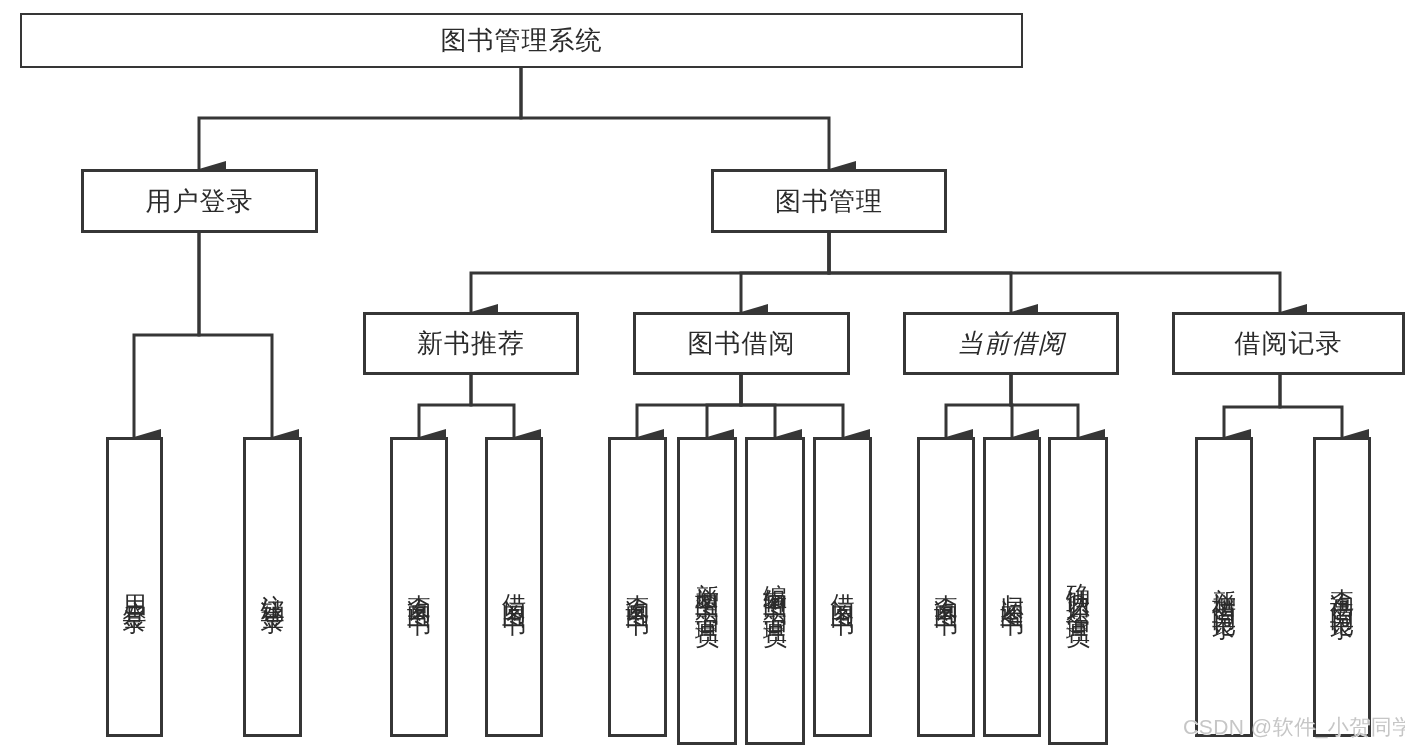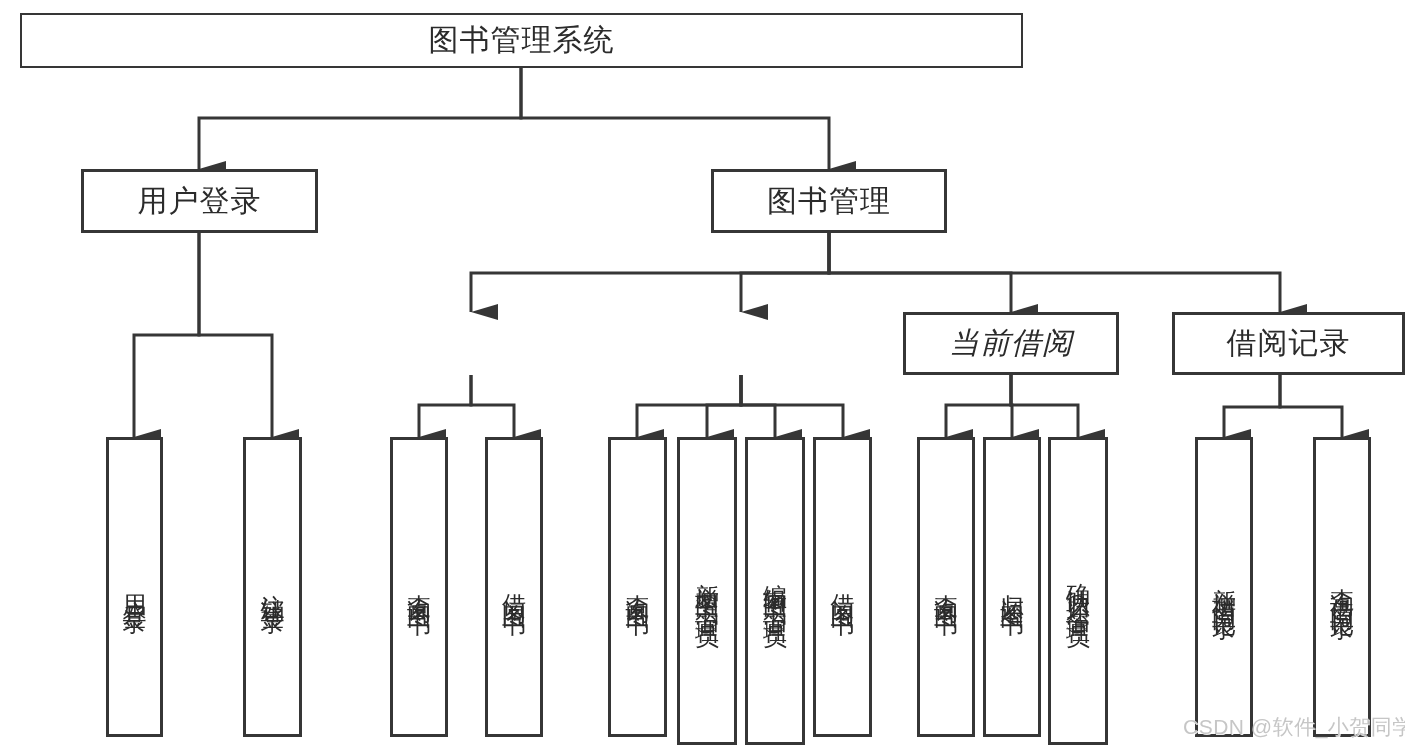--- a/index.html
+++ b/index.html
@@ -20,21 +20,21 @@
   #connectors path{stroke:var(--line);stroke-width:3;fill:none;}
   #connectors polygon{fill:var(--line);}
   .node{
     position:absolute;box-sizing:border-box;
     border:3px solid var(--line);
     background:var(--background);
     display:flex;align-items:center;justify-content:center;
     color:var(--text);
     z-index:2;
   }
-  .hbox{font-size:30px;letter-spacing:1px;}
+  .hbox{font-size:26px;letter-spacing:1px;}
   .hbox.root{border-width:2.5px;}
   .vbox{font-size:24px;}
   .vbox span{
     writing-mode:vertical-lr;
     text-orientation:upright;
     letter-spacing:6px;
     line-height:1;
     display:block;
   }
   #watermark{
@@ -82,20 +82,22 @@
 
     <path d="M1280 375 V407 H1224 V437" marker-end="url(#arrow)"></path>
     <path d="M1280 375 V407 H1342 V437" marker-end="url(#arrow)"></path>
   </svg>
 
   <div class="node hbox root" style="left:20px;top:13px;width:1003px;height:55px;">图书管理系统</div>
 
   <div class="node hbox" style="left:81px;top:169px;width:237px;height:64px;">用户登录</div>
   <div class="node hbox" style="left:711px;top:169px;width:236px;height:64px;text-align:center;">图书管理</div>
 
+  <div class="node hbox" style="left:363px;top:312px;width:216px;height:63px;">新书推荐</div>
+  <div class="node hbox" style="left:633px;top:312px;width:217px;height:63px;">图书借阅</div>
   <div class="node hbox" style="left:903px;top:312px;width:216px;height:63px;font-style:italic;">当前借阅</div>
   <div class="node hbox" style="left:1172px;top:312px;width:233px;height:63px;">借阅记录</div>
 
   <div class="node vbox" style="left:106px;top:437px;width:57px;height:300px;">
     <span>用户登录</span>
   </div>
   <div class="node vbox" style="left:243px;top:437px;width:59px;height:300px;">
     <span>注销登录</span>
   </div>
 

